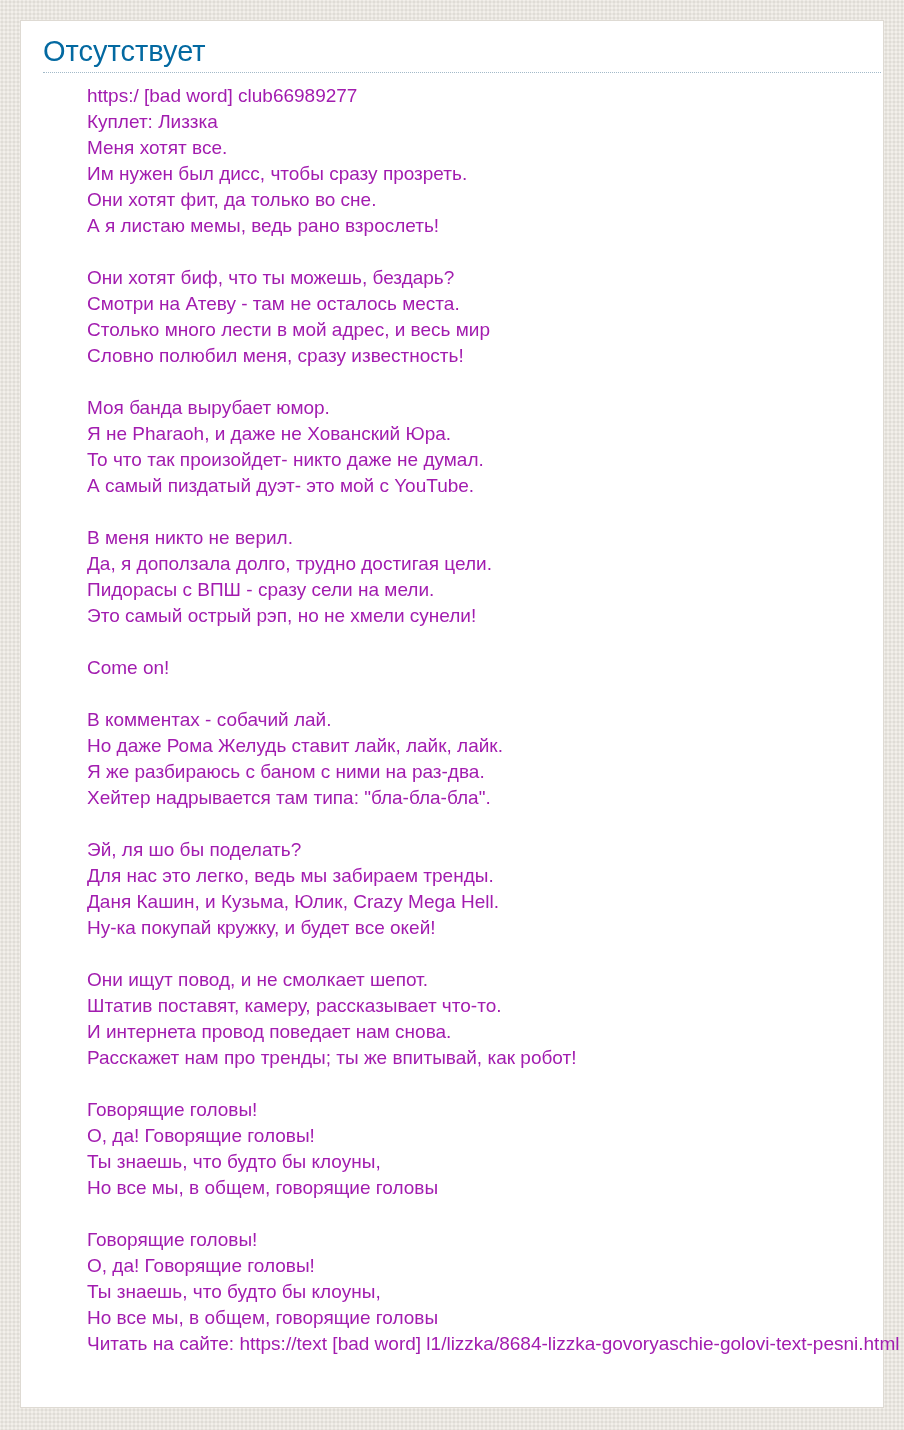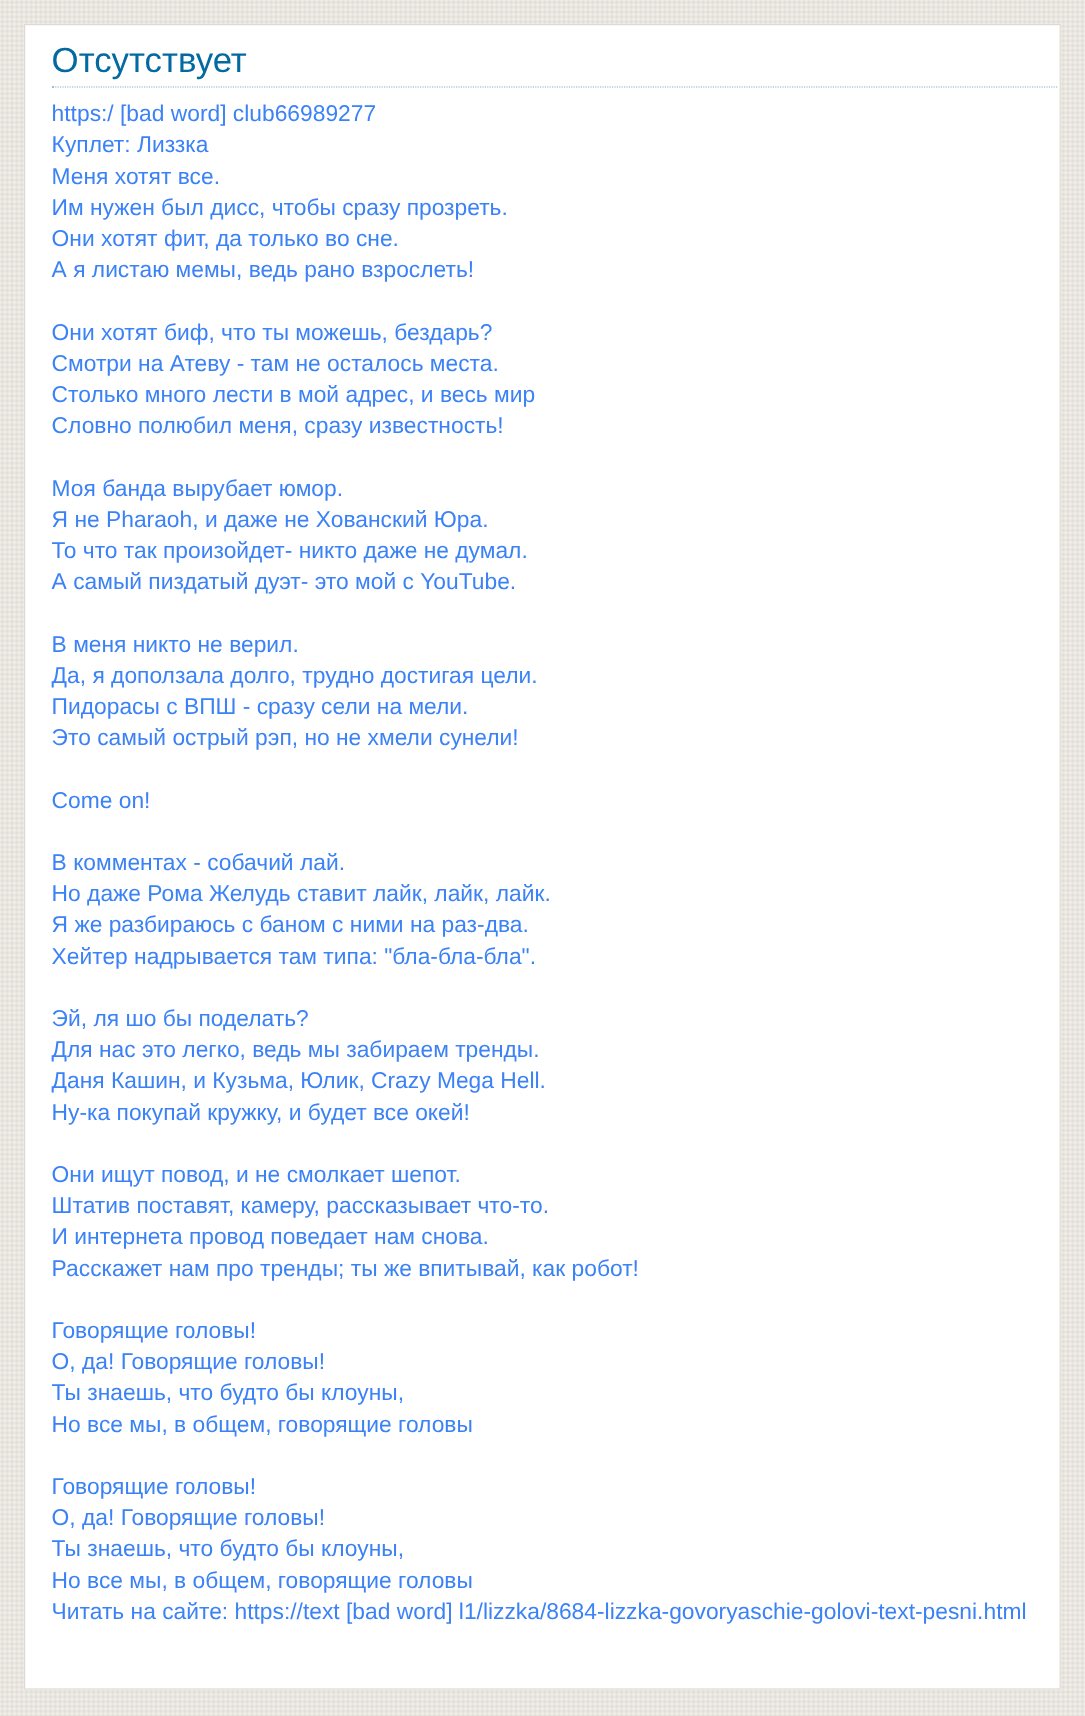--- a/index.html
+++ b/index.html
@@ -50,23 +50,24 @@
   }
   .artist-link {
     color: #55a7b2;
     text-decoration: none;
     cursor: pointer;
   }
   .lyrics {
     margin-top: 10px;
     font-size: 19px;
     line-height: 26px;
-    color: #3b82f6;
+    color: #a21caf;
     white-space: pre;
     overflow: visible;
+    margin-left: 44px;
   }
 </style>
 </head>
 <body>
 
 <div class="card">
   <div class="header">
     <h1 class="song-title">Отсутствует</h1>
   </div>
   <div class="lyrics">https:/ [bad word] club66989277

